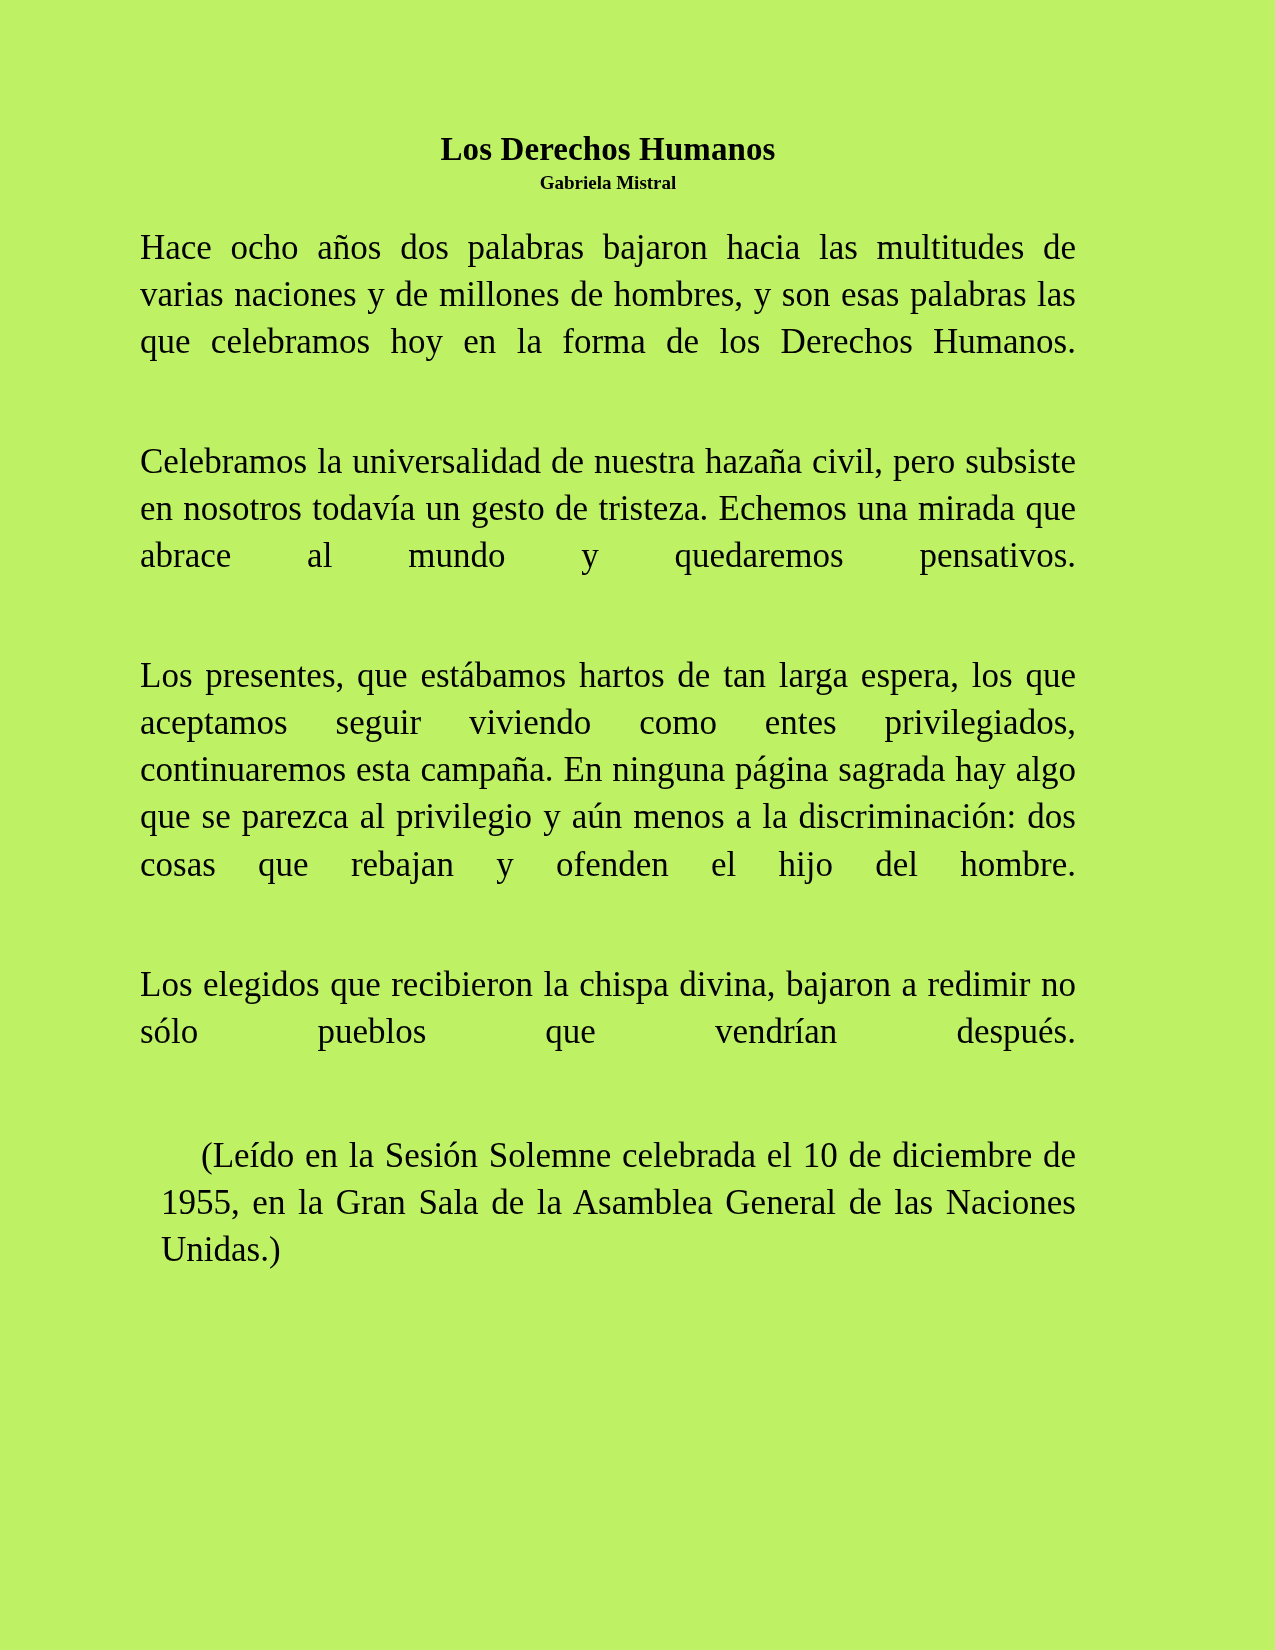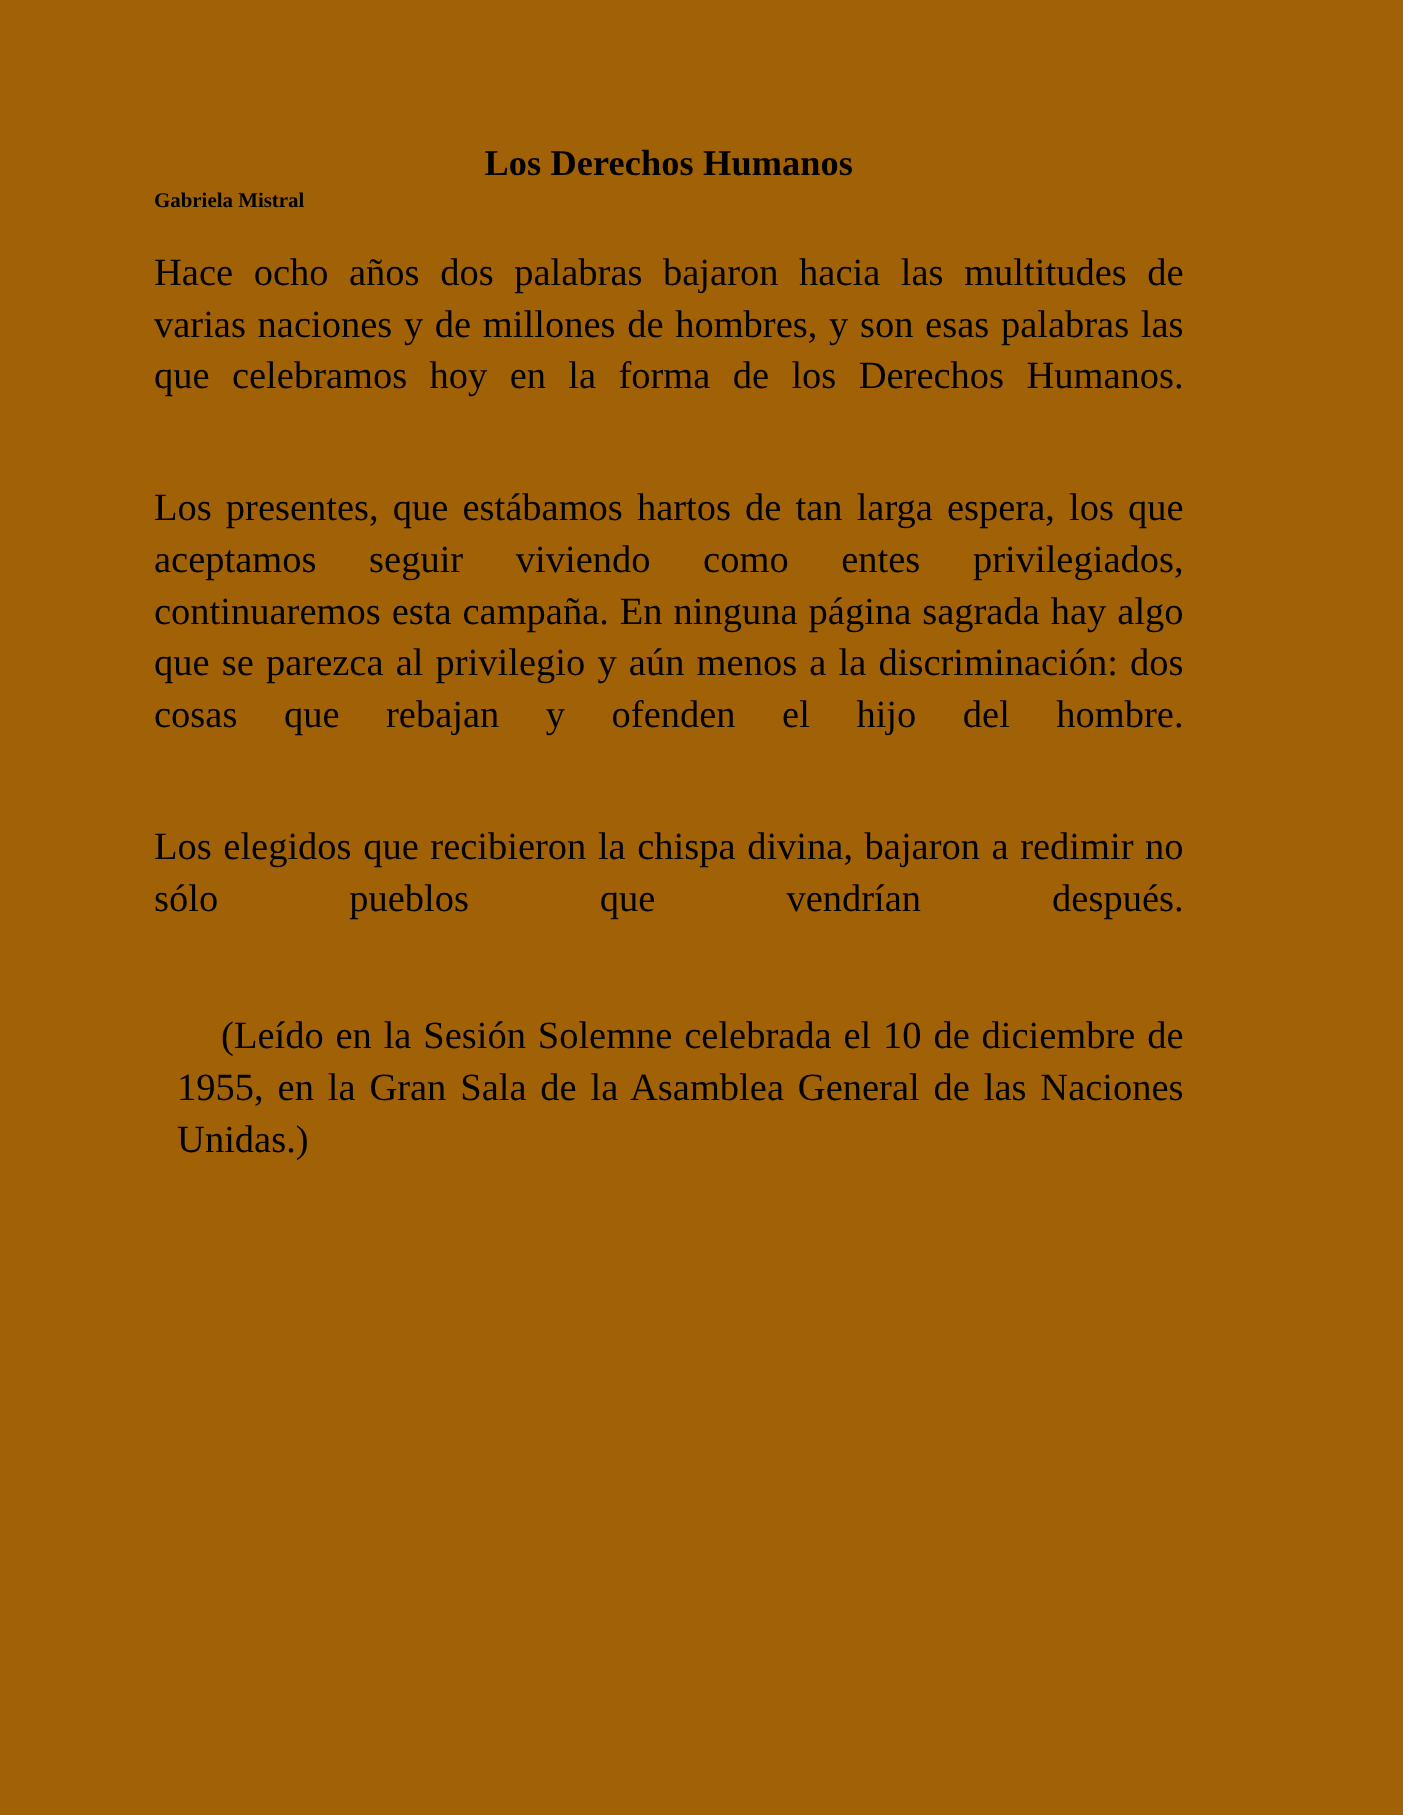--- a/index.html
+++ b/index.html
@@ -11,41 +11,42 @@
   body {
     font-family: "Liberation Serif", "DejaVu Serif", serif;
     color: #000000;
     -webkit-font-smoothing: antialiased;
   }
   .page {
     position: relative;
     width: 1275px;
     height: 1650px;
     margin: 0 auto;
-    background: #a16207;
+    background: #bef264;
     box-sizing: border-box;
     overflow: hidden;
   }
   .content {
     position: absolute;
     left: 140px;
     top: 131px;
     width: 936px;
   }
   .doc-title {
     font-size: 33px;
     font-weight: bold;
     text-align: center;
     line-height: 1.12;
     margin: 0 0 4px 0;
     letter-spacing: 0.1px;
   }
   .doc-byline {
     font-size: 19px;
     font-weight: bold;
+    text-align: center;
     line-height: 1.15;
     margin: 0 0 30px 0;
   }
   .body-text p {
     font-size: 35px;
     line-height: 1.345;
     text-align: justify;
     text-justify: inter-word;
     margin: 0 0 26px 0;
     word-spacing: 0.2px;
@@ -70,19 +71,20 @@
 
 <div class="page">
   <div class="content">
 
     <h1 class="doc-title">Los Derechos Humanos</h1>
 
     <div class="doc-byline">Gabriela Mistral</div>
 
     <div class="body-text">
       <p>Hace ocho años dos palabras bajaron hacia las multitudes de varias naciones y de millones de hombres, y son esas palabras las que celebramos hoy en la forma de los Derechos Humanos.</p>
+      <p>Celebramos la universalidad de nuestra hazaña civil, pero subsiste en nosotros todavía un gesto de tristeza. Echemos una mirada que abrace al mundo y quedaremos pensativos.</p>
       <p>Los presentes, que estábamos hartos de tan larga espera, los que aceptamos seguir viviendo como entes privilegiados, continuaremos esta campaña. En ninguna página sagrada hay algo que se parezca al privilegio y aún menos a la discriminación: dos cosas que rebajan y ofenden el hijo del hombre.</p>
       <p>Los elegidos que recibieron la chispa divina, bajaron a redimir no sólo pueblos que vendrían después.</p>
       <p class="closing-note">(Leído en la Sesión Solemne celebrada el 10 de diciembre de 1955, en la Gran Sala de la Asamblea General de las Naciones Unidas.)</p>
     </div>
 
   </div>
 </div>
 
 </body></html>

